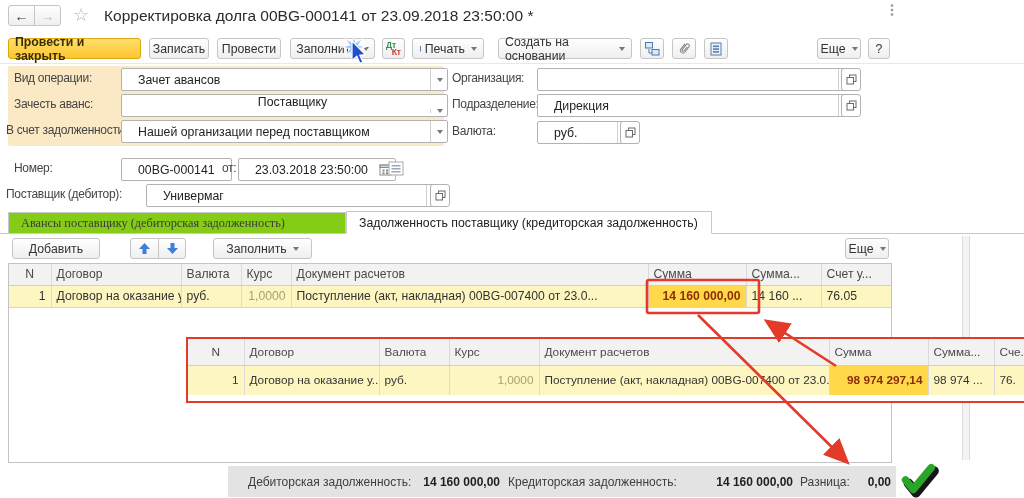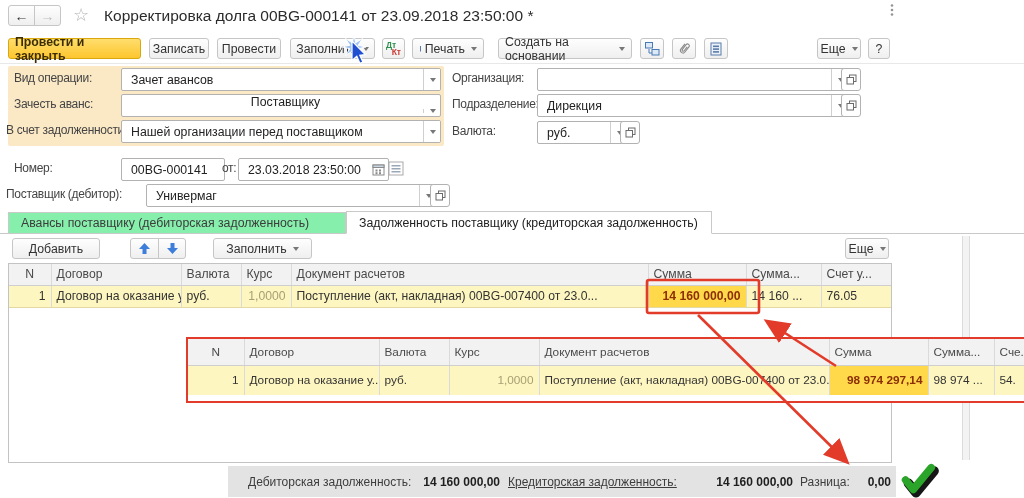--- a/index.html
+++ b/index.html
@@ -10,31 +10,31 @@
   .btn{position:absolute;box-sizing:border-box;height:21px;border:1px solid #c6c6c6;border-radius:3px;
        background:linear-gradient(#fefefe,#efefef);display:flex;align-items:center;justify-content:center;
        gap:4px;font-size:12.3px;color:#333;padding:0 6px;cursor:default;}
   .btn-primary{background:linear-gradient(#ffde6d,#fdc62e);border-color:#d9a70e;color:#3c2e00;font-weight:bold;}
   .caret{width:0;height:0;border-left:3.5px solid transparent;border-right:3.5px solid transparent;
          border-top:4px solid #777;margin-left:2px;}
   .iconbtn{padding:0;}
   
   .lbl{position:absolute;height:20px;line-height:20px;font-size:12px;letter-spacing:-0.3px;color:#444;white-space:nowrap;}
   .field{position:absolute;height:21px;border:1px solid #b2b2b2;border-radius:2px;background:#fff;
-         display:flex;align-items:center;font-size:12.3px;color:#222;padding-left:9px;overflow:hidden;white-space:nowrap;}
+         display:flex;align-items:center;font-size:12.3px;color:#222;padding-left:16px;overflow:hidden;white-space:nowrap;}
   .dd{margin-left:auto;align-self:stretch;width:16px;display:flex;align-items:center;justify-content:center;
       border-left:1px solid #cfcfcf;background:#fff;flex:none;}
   .sqbtn{position:absolute;width:18px;height:21px;border:1px solid #b2b2b2;border-radius:3px;background:#fff;
          display:flex;align-items:center;justify-content:center;}
   .panel-hl{position:absolute;background:#fbe9c6;border-radius:2px;}
   
   .tabbar-line{position:absolute;left:0;top:233px;width:1024px;height:1px;background:#c9c9c9;}
   .tab{position:absolute;top:212px;height:22px;box-sizing:border-box;border:1px solid #c9c9c9;
        display:flex;align-items:center;padding:0 12px;font-size:12.3px;white-space:nowrap;overflow:hidden;}
-  .tab-inactive{background:#86efac;color:#3c3c3c;}
+  .tab-inactive{background:#84cc16;color:#3c3c3c;font-family:Liberation Serif, serif;}
   .tab-active{background:#fff;border-bottom:1px solid #fff;height:23px;top:211px;z-index:2;color:#222;}
   
   .gridbox{position:absolute;border:1px solid #c3c3c3;background:#fff;}
   table.grid{border-collapse:collapse;table-layout:fixed;width:100%;}
   table.grid td{border-left:1px solid #dadada;overflow:hidden;white-space:nowrap;box-sizing:border-box;
                 padding:0 5px;font-size:12.2px;}
   table.grid td:first-child{border-left:none;}
   tr.ghead td{background:#f2f2f2;border-bottom:1px solid #cfcfcf;color:#4a4a4a;height:21px;}
   tr.grow td{height:22px;border-bottom:1px solid #e4d9a2;background:#fef6c0;}
   .c-center{text-align:center;}.c-right{text-align:right;}
@@ -343,30 +343,30 @@
         <td>Сче...</td>
       </tr>
       <tr class="grow">
         <td class="c-right">1</td>
         <td>Договор на оказание у...</td>
         <td>руб.</td>
         <td class="c-right cell-rate">1,0000</td>
         <td>Поступление (акт, накладная) 00BG-007400 от 23.0...</td>
         <td class="c-right cell-gold">98 974 297,14</td>
         <td>98 974 ...</td>
-        <td>54.</td>
+        <td>76.</td>
       </tr>
     </tbody>
       </table>
   </div>
 
   <div class="footerbar">
     <span class="flbl" style="left:20px;">Дебиторская задолженность:</span>
     <span class="fval" style="left:162px;width:110px;">14 160 000,00</span>
-    <span class="flbl" style="left:280px;text-decoration:underline;">Кредиторская задолженность:</span>
+    <span class="flbl" style="left:280px;">Кредиторская задолженность:</span>
     <span class="fval" style="left:450px;width:115px;">14 160 000,00</span>
     <span class="flbl" style="left:572px;">Разница:</span>
     <span class="fval" style="left:560px;width:103px;">0,00</span>
   </div>
 
   <svg class="overlay" width="1024" height="498">
     <defs>
       <marker id="ah" orient="auto" markerWidth="11" markerHeight="9" refX="8" refY="4.5">
         <path d="M0,0 L10,4.5 L0,9 Z" fill="#e23b2a"></path>
       </marker>

